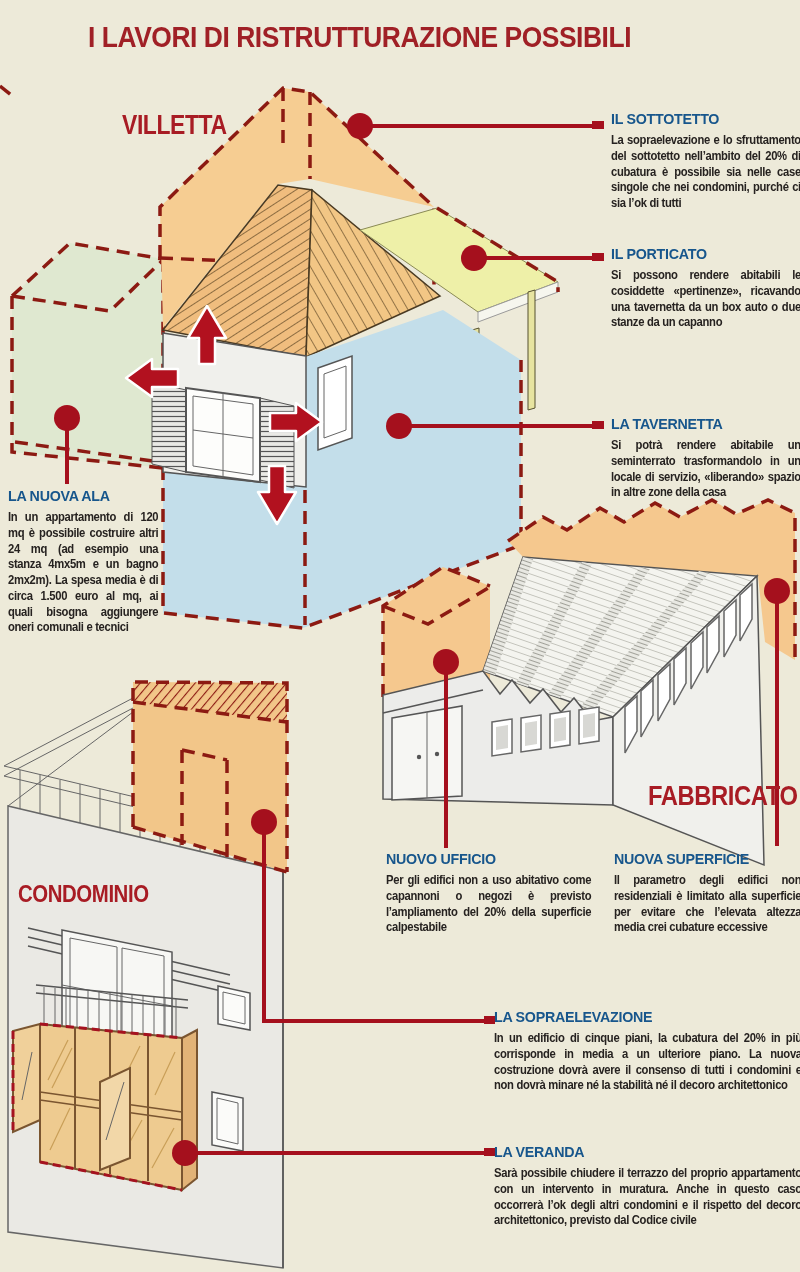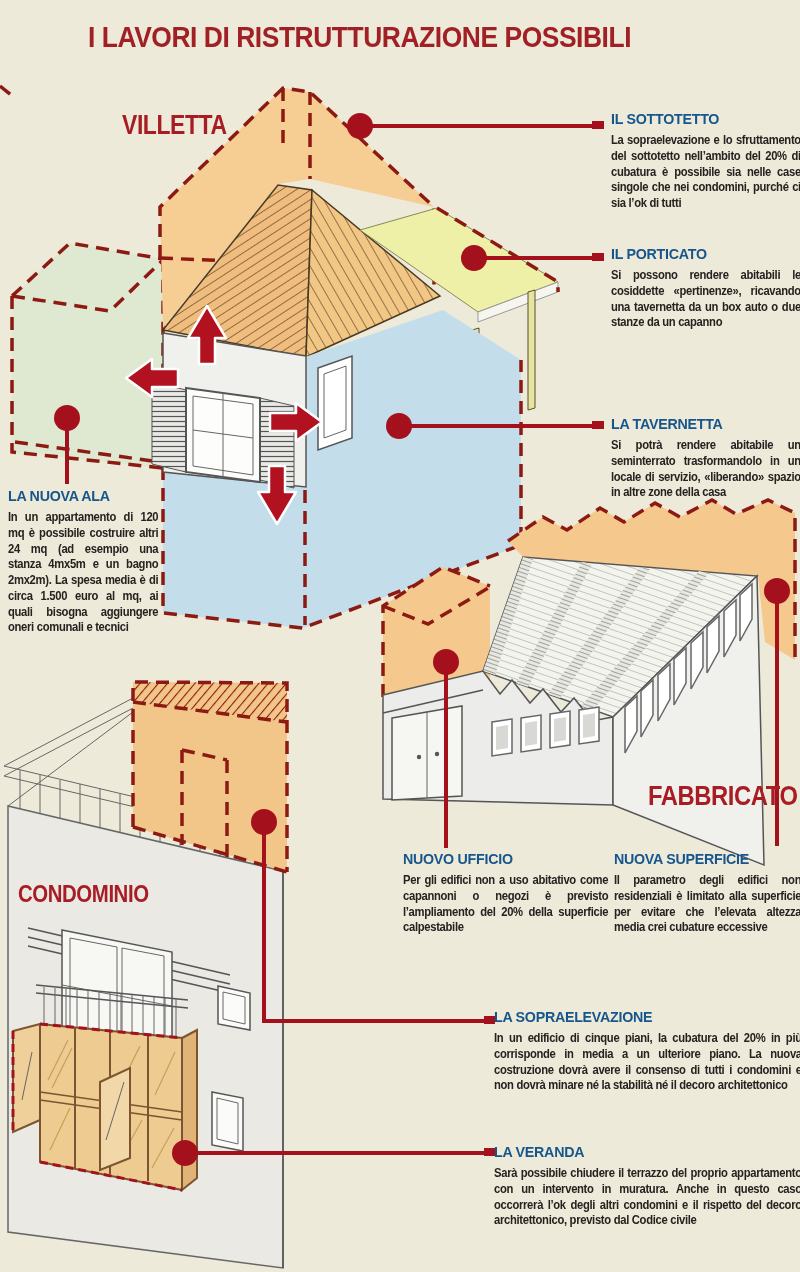--- a/index.html
+++ b/index.html
@@ -16,21 +16,21 @@
   .label-fabbricato{left:648px;top:780px;font-size:28px;}
   .callout{position:absolute;}
   .co-head{font-size:15.5px;font-weight:bold;color:#17568c;letter-spacing:-.3px;
       transform:scaleX(.92);transform-origin:left top;white-space:nowrap;margin-bottom:5px;}
   .co-body{font-size:12.5px;font-weight:bold;color:#262220;line-height:1.26;
       text-align:justify;letter-spacing:-.35px;transform:scaleX(.9);transform-origin:left top;}
   .co-sottotetto{left:611px;top:110px;width:211px;}
   .co-porticato{left:611px;top:245px;width:211px;}
   .co-tavernetta{left:611px;top:415px;width:211px;}
   .co-nuova-ala{left:8px;top:487px;width:167px;}
-  .co-nuovo-ufficio{left:403px;top:850px;width:228px;}
+  .co-nuovo-ufficio{left:386px;top:850px;width:228px;}
   .co-nuova-superficie{left:614px;top:850px;width:208px;}
   .co-sopraelevazione{left:494px;top:1008px;width:342px;}
   .co-veranda{left:494px;top:1143px;width:342px;}
   .dash{stroke:#8c1a12;stroke-width:3.5;stroke-dasharray:13 8;fill:none;}
   .dashsm{stroke:#a5121f;stroke-width:3;stroke-dasharray:8 5;fill:none;}
   .cline{stroke:#a5101d;stroke-width:4;fill:none;}
   .cdot{fill:#a5101d;}
   .arrow{fill:#b2111f;stroke:#ffffff;stroke-width:2.5;stroke-linejoin:round;}
   .oln{stroke:#555;stroke-width:1.5;fill:none;}
   .thin{stroke:#666;stroke-width:1;fill:none;}

